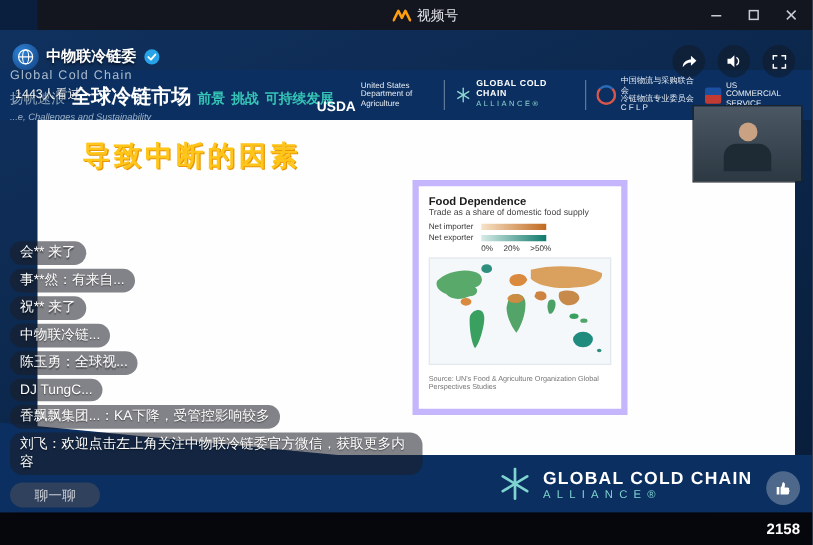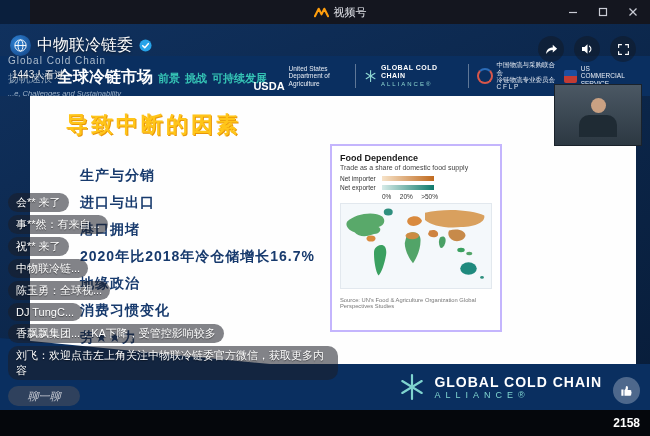--- a/index.html
+++ b/index.html
@@ -39,21 +39,21 @@
   .cflp-circle { width:16px; height:16px; border-radius:50%; border:2px solid #d8574a; border-top-color:#2b6cb8; flex:none; }
   .us-flagicon { width:13px; height:13px; flex:none; background:linear-gradient(180deg,#1b4fa0 45%, #c23b33 45%); border-radius:2px; }
 
   
   .slide-white { position:absolute; top:72px; left:30px; right:14px; bottom:72px; background:#fefefe; z-index:1; }
   .slide-title { position:absolute; left:36px; top:14px; font-size:22px; font-weight:bold; letter-spacing:3px; color:#ffc519; text-shadow:1px 1px 0 #e8960a; }
   .bullets { position:absolute; left:50px; top:66px; display:flex; flex-direction:column; }
   .bullet { font-size:14px; font-weight:bold; color:#173a6d; line-height:27px; letter-spacing:1px; }
 
   
-  .chart-card { position:absolute; left:300px; top:48px; width:172px; height:188px; background:#fff; border:2px solid #c4b5fd; padding:7px 8px; z-index:2; }
+  .chart-card { position:absolute; left:300px; top:48px; width:172px; height:188px; background:#fff; border:5px solid #c4b5fd; padding:7px 8px; z-index:2; }
   .fd-title { font-size:9px; font-weight:bold; color:#1a1a1a; }
   .fd-sub { font-size:7px; color:#444; margin:1px 0 4px; }
   .fd-legend-row { display:flex; align-items:center; gap:4px; margin-bottom:2px; }
   .fd-legend-label { font-size:6.5px; color:#333; width:38px; }
   .fd-bar { width:52px; height:5px; }
   .fd-bar.importer { background:linear-gradient(90deg,#f7e3c8,#c06a1f); }
   .fd-bar.exporter { background:linear-gradient(90deg,#d6ebe8,#0f7a6c); }
   .fd-scale { display:flex; justify-content:space-between; width:56px; margin-left:42px; font-size:6.5px; color:#333; margin-bottom:3px; }
   .fd-map { width:100%; height:86px; background:#f4f8fb; border:1px solid #e2e8ee; }
   .fd-source { font-size:5.8px; color:#777; margin-top:4px; }
@@ -67,31 +67,31 @@
   .gcca-foot-text .l2 { color:#7fd4cf; font-size:9px; letter-spacing:5px; }
 
   
   .speaker { position:absolute; top:60px; right:8px; width:88px; height:62px; background:linear-gradient(180deg,#4b5864,#2c3842); border:1px solid #1a222b; z-index:3; }
   .sp-head { width:15px; height:15px; border-radius:50%; background:#c9a183; margin:13px auto 0; }
   .sp-body { width:38px; height:22px; border-radius:10px 10px 0 0; background:#1f2b34; margin:2px auto 0; }
 
   
   .stream-header { position:absolute; left:10px; top:11px; display:flex; align-items:center; gap:6px; z-index:6; }
   .avatar { width:21px; height:21px; border-radius:50%; background:radial-gradient(circle at 35% 35%, #2f84d6, #123f7e); display:flex; align-items:center; justify-content:center; flex:none; }
-  .channel-name { color:#fff; font-size:16px; font-weight:normal; text-shadow:0 1px 2px rgba(0,0,0,0.6); }
+  .channel-name { color:#fff; font-size:12px; font-weight:bold; text-shadow:0 1px 2px rgba(0,0,0,0.6); }
   .viewers { position:absolute; left:12px; top:44px; color:rgba(255,255,255,0.92); font-size:10px; z-index:6; text-shadow:0 1px 2px rgba(0,0,0,0.6); }
 
   
   .overlay-btns { position:absolute; top:12px; right:14px; display:flex; gap:10px; z-index:6; }
   .round-btn { width:26px; height:26px; border-radius:50%; background:rgba(18,22,32,0.45); display:flex; align-items:center; justify-content:center; }
 
   
   .chat { position:absolute; left:8px; bottom:56px; display:flex; flex-direction:column; align-items:flex-start; gap:3px; z-index:6; }
   .chat-pill { background:rgba(28,30,38,0.55); color:#fff; font-size:11px; line-height:1.35; padding:2px 8px; border-radius:10px; max-width:330px; text-shadow:0 1px 1px rgba(0,0,0,0.5); }
-  .chat-input { position:absolute; left:8px; bottom:30px; width:72px; height:20px; border-radius:10px; background:rgba(72,78,92,0.6); color:#c9ccd4; font-size:11px; display:flex; align-items:center; justify-content:center; z-index:6;font-style:italic; }
+  .chat-input { position:absolute; left:8px; bottom:30px; width:72px; height:20px; border-radius:10px; background:rgba(72,78,92,0.6); color:#c9ccd4; font-size:11px; display:flex; align-items:center; justify-content:center; z-index:6; }
 
   
   .like-btn { position:absolute; right:10px; bottom:32px; width:27px; height:27px; border-radius:50%; background:rgba(255,255,255,0.28); display:flex; align-items:center; justify-content:center; z-index:6; }
 </style>
 </head>
 <body>
 
 <div class="window">
 
   <div class="titlebar">
@@ -168,29 +168,20 @@
           <div class="logo-tinytext">
             <div>US</div>
             <div>COMMERCIAL SERVICE</div>
           </div>
         </div>
       </div>
     </div>
 
     <div class="slide-white">
       <div class="slide-title">导致中断的因素</div>
-      <div class="bullets">
-        <div class="bullet">生产与分销</div>
-        <div class="bullet">进口与出口</div>
-        <div class="bullet">港口拥堵</div>
-        <div class="bullet">2020年比2018年冷仓储增长16.7%</div>
-        <div class="bullet">地缘政治</div>
-        <div class="bullet">消费习惯变化</div>
-        <div class="bullet">劳★★力</div>
-      </div>
 
       <div class="chart-card">
         <div class="fd-title">Food Dependence</div>
         <div class="fd-sub">Trade as a share of domestic food supply</div>
         <div class="fd-legend-row">
           <span class="fd-legend-label">Net importer</span>
           <span class="fd-bar importer"></span>
         </div>
         <div class="fd-legend-row">
           <span class="fd-legend-label">Net exporter</span>

